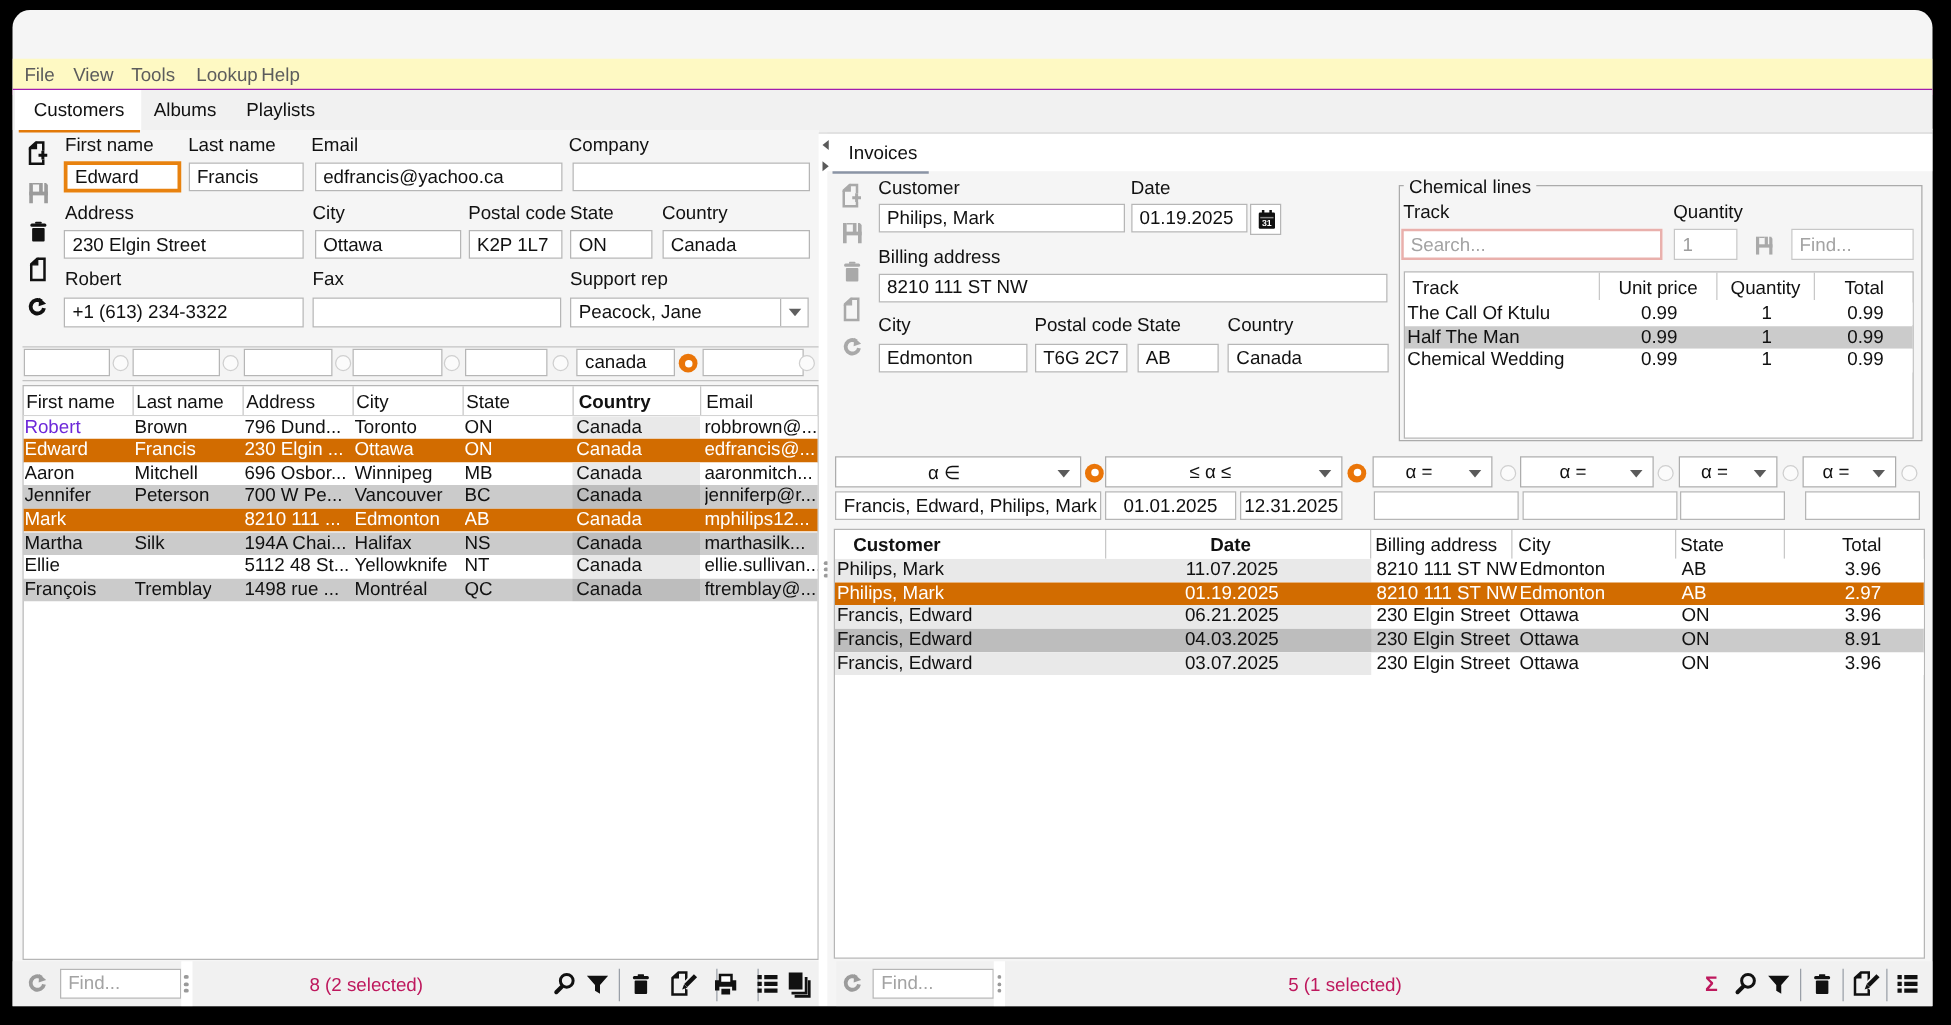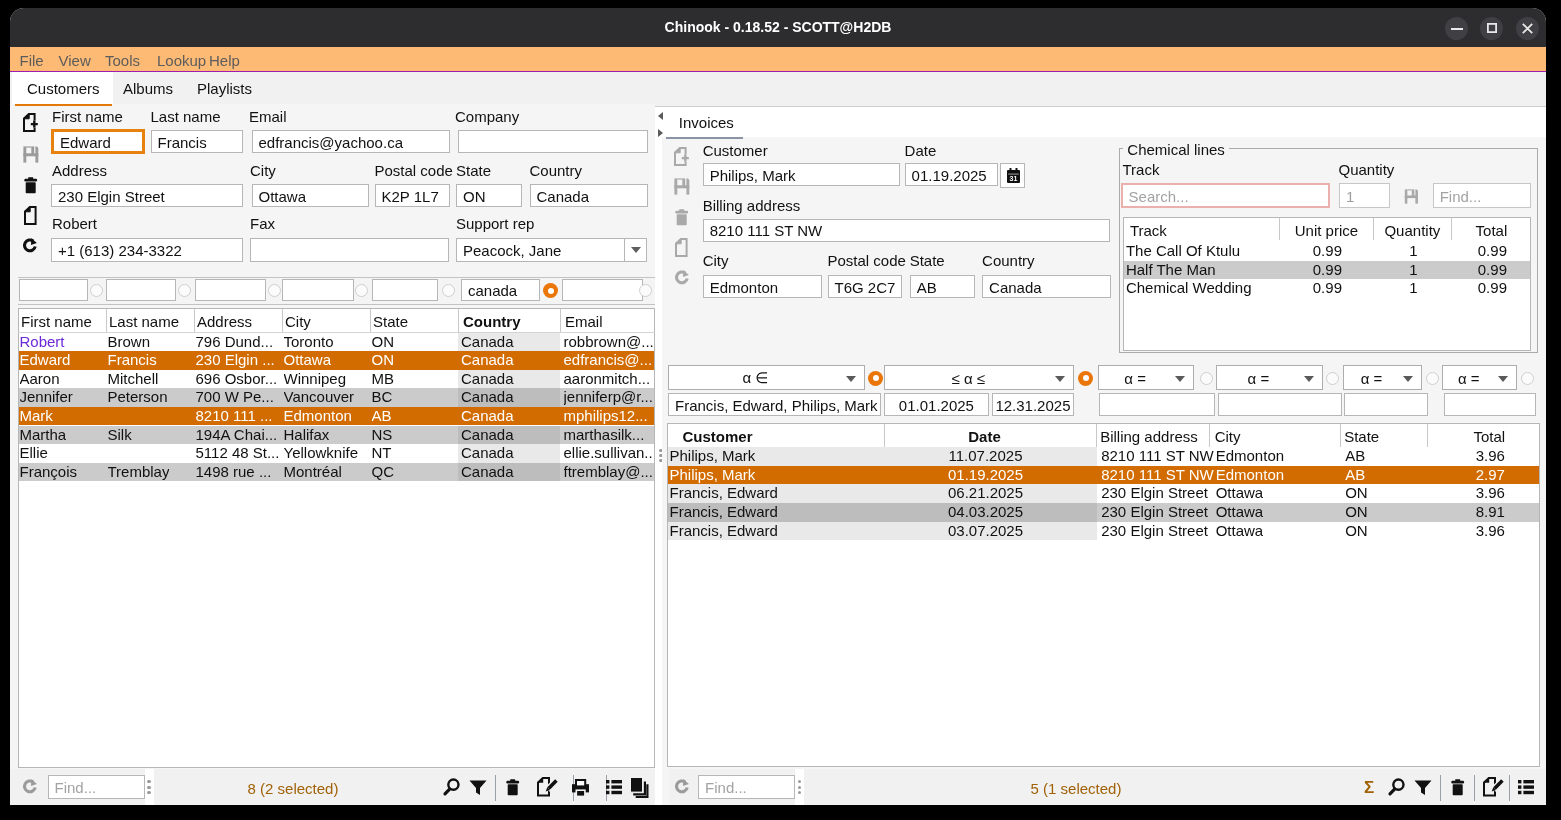--- a/index.html
+++ b/index.html
@@ -1,61 +1,46 @@
 <!DOCTYPE html>
 <html><head>
 <meta charset="utf-8">
 <style>
 html,body{margin:0;padding:0;background:#000;width:1561px;height:820px;overflow:hidden;font-family:"Liberation Sans",sans-serif;}
 #win{position:absolute;left:10px;top:8px;width:1536px;height:797px;background:#f5f5f5;border-radius:14px 14px 0 0;overflow:hidden;}
 #title{position:absolute;left:0;top:0;width:100%;height:39px;background:#2d2d30;}
 #title .t{position:absolute;left:0;right:0;top:11px;text-align:center;color:#fff;font-size:14px;font-weight:bold;}
 .wbtn{position:absolute;top:9px;width:23px;height:23px;border-radius:50%;background:#3f3f44;}
-#menubar{position:absolute;left:0;top:39px;width:100%;height:24px;background:#fdba74;border-bottom:5px solid #a21caf;}
+#menubar{position:absolute;left:0;top:39px;width:100%;height:24px;background:#fef9c3;border-bottom:5px solid #a21caf;}
 .mi{position:absolute;top:4.5px;font-size:15px;color:#5c5c5c;}
 #tabbar{position:absolute;left:0;top:64px;width:100%;height:31.5px;background:#f1f1f1;z-index:5;}
 #tabsel{position:absolute;left:1.5px;top:0;width:101px;height:31.5px;background:#fff;}
 #taborange{position:absolute;left:4.9px;top:31.6px;width:97px;height:2.8px;background:#e27908;}
 .tab{position:absolute;top:8px;font-size:15px;color:#111;}
 .lbl{position:absolute;font-size:15px;color:#111;white-space:nowrap;line-height:15px;}
 .inp{position:absolute;box-sizing:border-box;background:#fff;border:1px solid #b6b6b6;font-size:15px;color:#111;white-space:nowrap;overflow:hidden;}
 .inp span{position:absolute;left:6px;top:50%;transform:translateY(-50%);}
 .ph{color:#a3a3a3;}
 .sep{position:absolute;width:1px;background:#9aa0a8;}
 .dot{position:absolute;width:4px;height:4px;border-radius:50%;background:#9a9a9a;}
 .radio{position:absolute;width:13px;height:13px;border-radius:50%;background:#fbfbfb;border:1px solid #cfcfcf;box-sizing:border-box;}
 .radio-on{position:absolute;width:15px;height:15px;border-radius:50%;background:#ea7508;box-sizing:border-box;}
 .radio-on:after{content:"";position:absolute;left:4.5px;top:4.5px;width:6px;height:6px;border-radius:50%;background:#fff;}
 .combo{position:absolute;box-sizing:border-box;background:#fff;border:1px solid #adadad;font-size:15px;color:#111;}
 .combo .cl{position:absolute;left:0;right:22px;top:50%;transform:translateY(-50%);text-align:center;}
 .combo .ar{position:absolute;right:8px;top:50%;margin-top:-2px;width:0;height:0;border-left:5.5px solid transparent;border-right:5.5px solid transparent;border-top:6px solid #5a5a5a;}
 .cell{position:absolute;font-size:15px;white-space:nowrap;overflow:hidden;}
 .hdr{position:absolute;font-size:15px;color:#111;white-space:nowrap;}
 .row{position:absolute;overflow:hidden;}
-.st{position:absolute;font-size:15px;color:#a16207;}
+.st{position:absolute;font-size:15px;color:#be185d;}
 svg{position:absolute;overflow:visible;}
 </style>
 </head>
 <body>
 <div id="win">
-<div id="title">
-      <div class="t">Chinook - 0.18.52 - SCOTT@H2DB</div>
-<div class="wbtn" style="left:1435px;"></div>
-<div class="wbtn" style="left:1470px;"></div>
-<div class="wbtn" style="left:1506px;"></div>
-<svg style="left:1441px;top:19.5px" width="12" height="2">
-        <rect width="12" height="2" fill="#e8e8e8"></rect>
-      </svg>
-<svg style="left:1477px;top:15px" width="10" height="10">
-        <rect x="0.9" y="0.9" width="8.2" height="8.2" fill="none" stroke="#e8e8e8" stroke-width="1.8"></rect>
-      </svg>
-<svg style="left:1512px;top:15px" width="11" height="11">
-        <path d="M0.8 0.8 L10.2 10.2 M10.2 0.8 L0.8 10.2" stroke="#e8e8e8" stroke-width="1.8"></path>
-      </svg>
-</div>
 <div id="menubar">
 <div class="mi" style="left:9.5px">File</div>
 <div class="mi" style="left:48.5px">View</div>
 <div class="mi" style="left:95px">Tools</div>
 <div class="mi" style="left:147px">Lookup</div>
 <div class="mi" style="left:199px">Help</div>
 </div>
 <div id="tabbar">
 <div id="tabsel"></div>
       <div id="taborange"></div>

